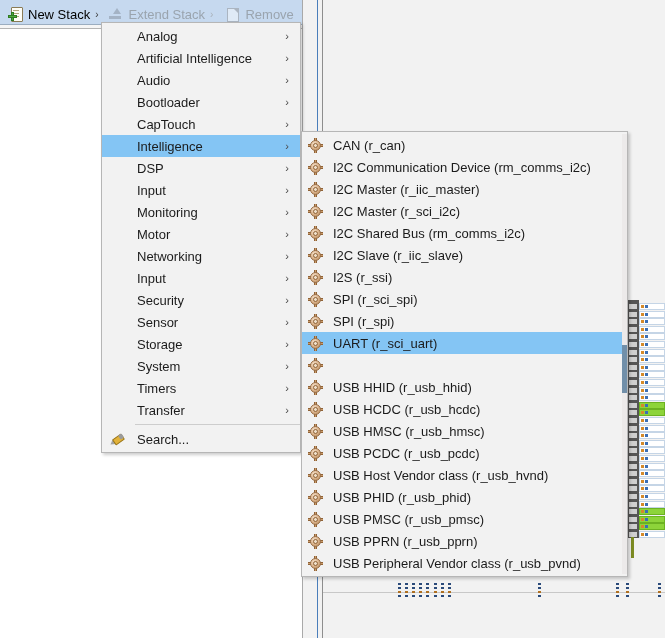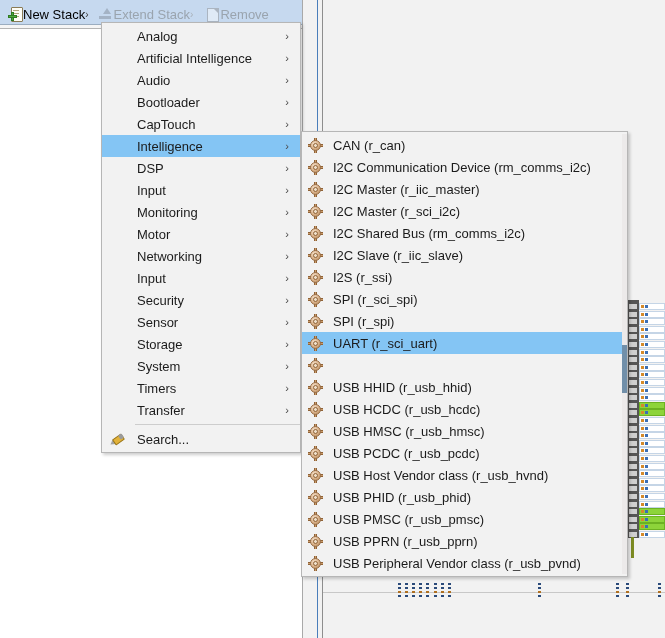--- a/index.html
+++ b/index.html
@@ -89,20 +89,21 @@
     width: 302px; height: 20px;
     display: flex;
     align-items: center;
     padding-left: 8px;
     box-sizing: border-box;
     gap: 4px;
   }
   .tb-item {
     display: flex;
     align-items: center;
+    gap: 5px;
     font-size: 13px;
     white-space: nowrap;
   }
   .tb-item.disabled { color: #9aa4ae; text-align: right; }
   .tb-arrow { font-size: 10px; color: #3b3b3b; }
   .tb-item.disabled .tb-arrow { color: #a9b2bb; }
 
   .ico-newstack {
     width: 15px; height: 15px;
     position: relative;

